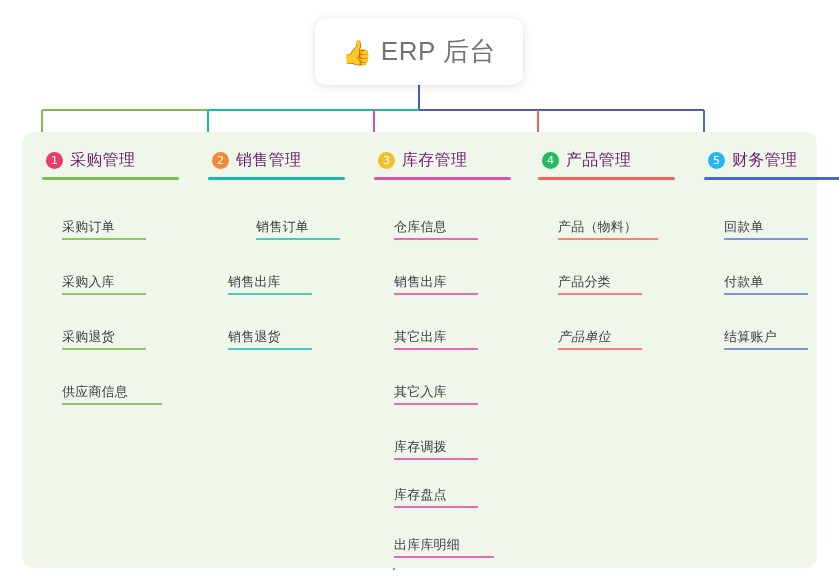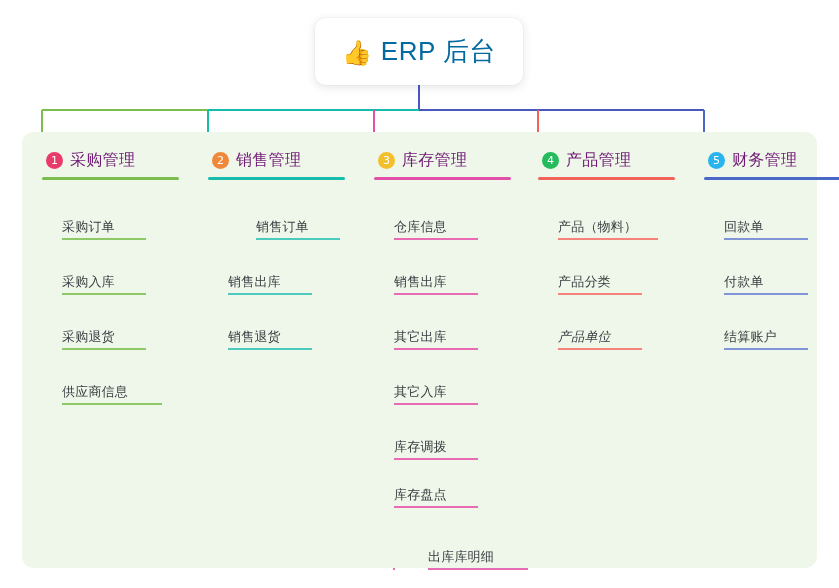--- a/index.html
+++ b/index.html
@@ -43,21 +43,21 @@
     gap: 9px;
   }
   #root-card .thumb {
     font-size: 24px;
     line-height: 1;
     display: inline-block;
     transform: translateY(1px);
   }
   #root-card .root-text {
     font-size: 26px;
-    color: #0369a1;
+    color: #737373;
     letter-spacing: 0.5px;
     white-space: nowrap;
   }
 
   
   #panel {
     position: absolute;
     left: 22px;
     top: 132px;
     width: 795px;
@@ -227,21 +227,21 @@
           <div class="leaf-rule" style="background: rgb(232, 108, 180);"></div>
         </div>
         <div class="leaf" style="top: 292px;">
           <span class="leaf-label">库存调拨</span>
           <div class="leaf-rule" style="background: rgb(232, 108, 180);"></div>
         </div>
         <div class="leaf" style="top: 340px;">
           <span class="leaf-label">库存盘点</span>
           <div class="leaf-rule" style="background: rgb(232, 108, 180);"></div>
         </div>
-        <div class="leaf wide" style="top: 402px; margin-left: 34px;">
+        <div class="leaf wide" style="top: 390px;">
           <span class="leaf-label">出库库明细</span>
           <div class="leaf-rule" style="background: rgb(232, 108, 180);"></div>
         </div>
       </div>
       <div class="column" style="left: 530px;">
         <div class="col-head">
           <span class="badge" style="background: rgb(35, 187, 92);">4</span>
           <span class="col-title">产品管理</span>
           <div class="col-rule" style="background: rgb(242, 99, 92);"></div>
         </div>

